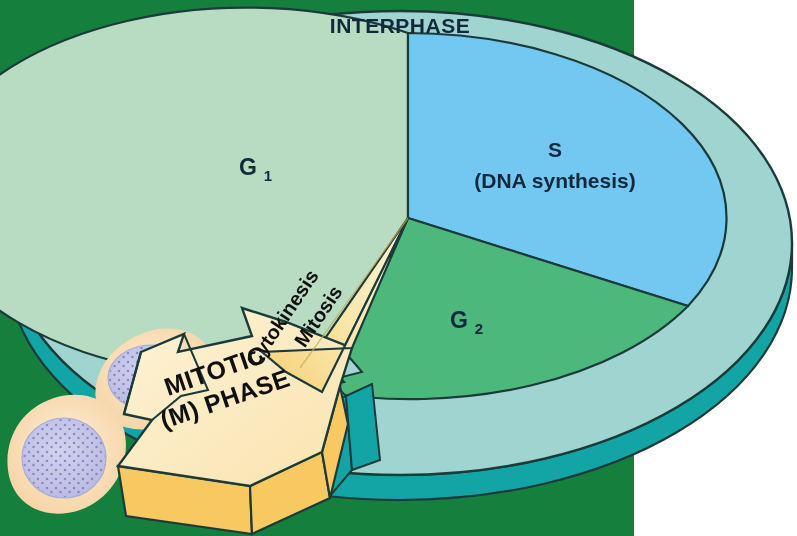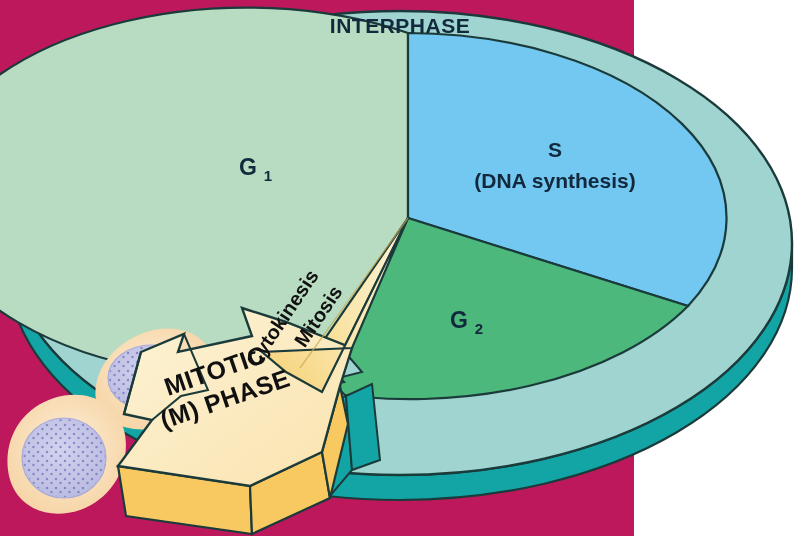--- a/index.html
+++ b/index.html
@@ -10,21 +10,21 @@
   body {
     width: 797px;
     height: 536px;
     overflow: hidden;
     font-family: "Liberation Sans", sans-serif;
   }
   #stage {
     position: relative;
     width: 634px;
     height: 536px;
-    background: #be185d;
+    background: #15803d;
   }
   #diagram-svg {
     position: absolute;
     left: 0;
     top: 0;
     width: 797px;
     height: 536px;
     display: block;
   }
   .lbl {

